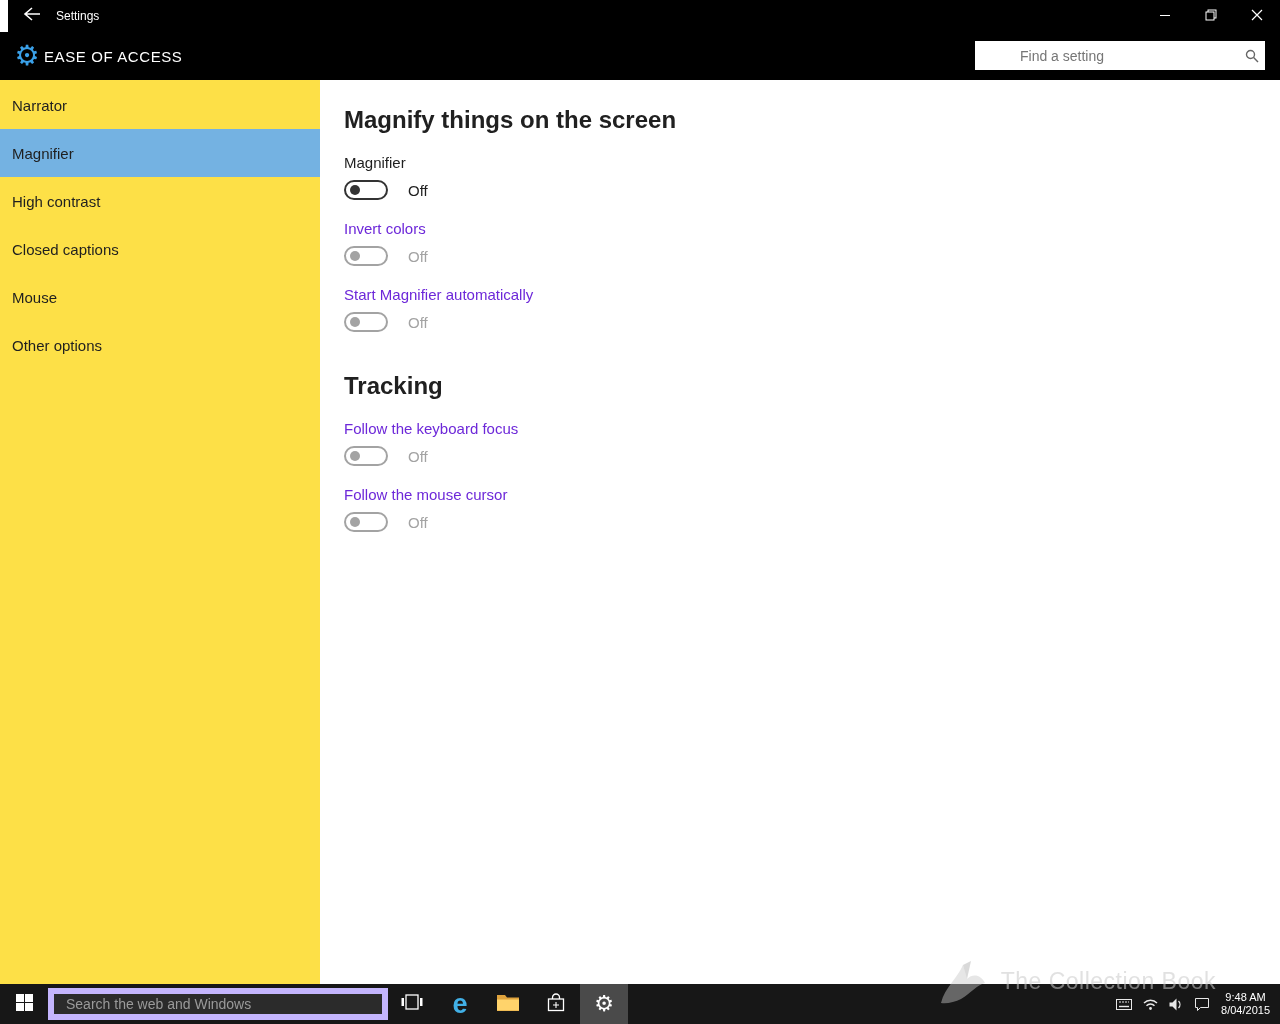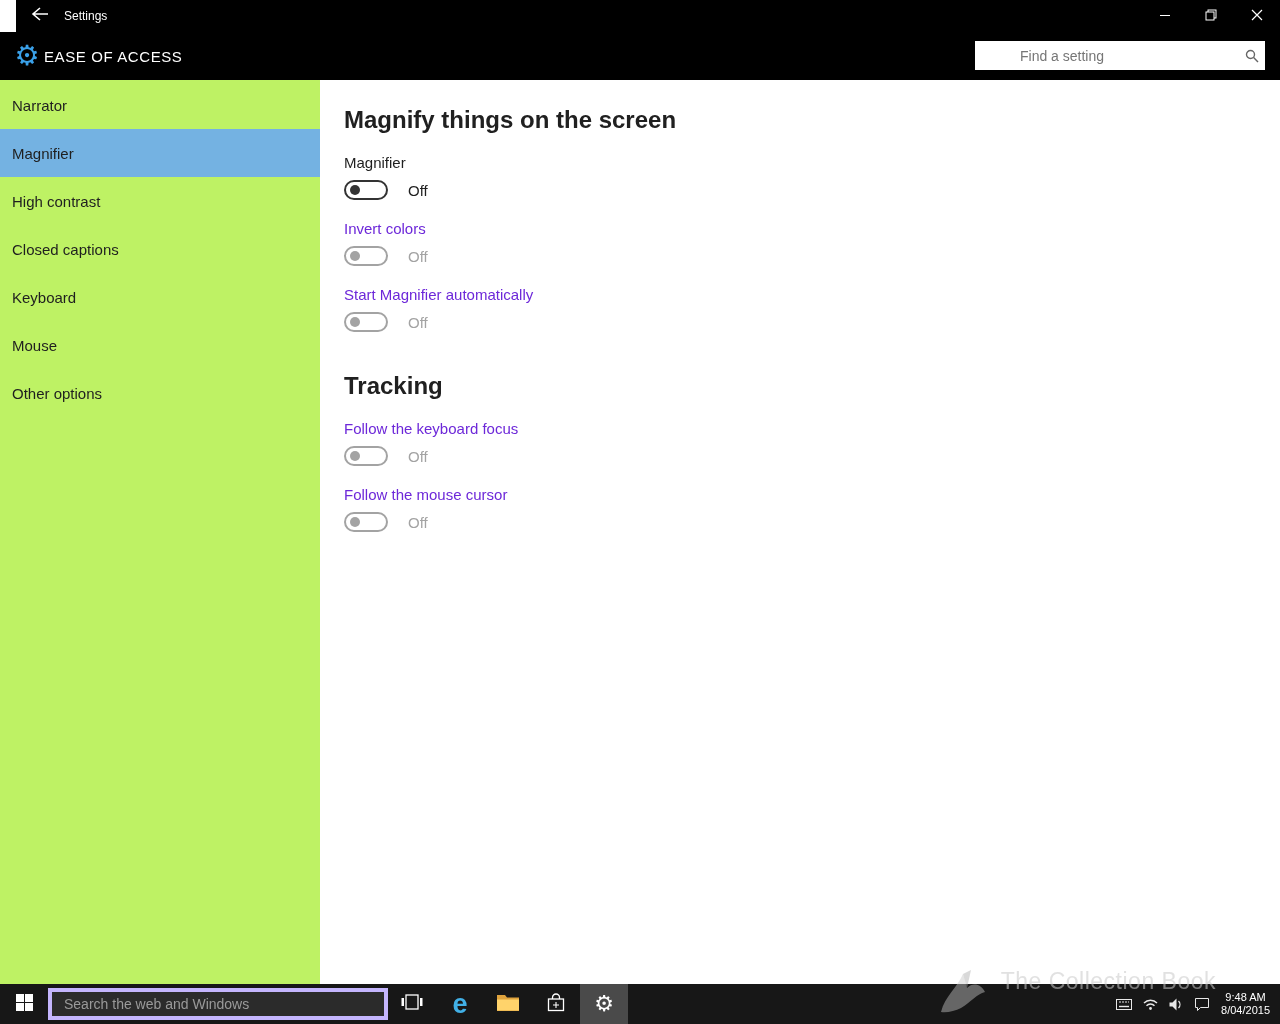--- a/index.html
+++ b/index.html
@@ -5,21 +5,21 @@
   * { margin:0; padding:0; box-sizing:border-box; }
   html,body { background:#333; }
   #screen {
     position:relative; width:1280px; height:1024px; overflow:hidden;
     background:#fff; font-family:"Liberation Sans", sans-serif;
     -webkit-font-smoothing:antialiased;
   }
 
   
   .titlebar {
-    position:absolute; top:0; left:16px; right:0; height:32px;
+    position:absolute; top:0; left:8px; right:0; height:32px;
     background:#000; display:flex; align-items:center; color:#fff;
   }
   .back-btn { width:48px; height:32px; display:flex; align-items:center; justify-content:center; cursor:pointer; }
   .win-title { font-size:12px; color:#fff; }
   .tb-spacer { flex:1; }
   .win-ctrl { width:46px; height:32px; display:flex; align-items:center; justify-content:center; cursor:pointer; }
 
   
   .appheader {
     position:absolute; top:32px; left:0; right:0; height:48px;
@@ -38,21 +38,21 @@
     flex:1; height:100%; border:none; outline:none; background:transparent;
     padding:0 4px 0 10px; font-size:14px; color:#333;
     font-family:"Liberation Sans", sans-serif;
   }
   .find-box input::placeholder { color:#767676; }
   .find-icon { width:26px; display:flex; align-items:center; justify-content:center; cursor:pointer; }
 
   
   .sidebar {
     position:absolute; top:80px; left:0; width:320px; bottom:40px;
-    background:#bef264; padding-top:1px;
+    background:#fde047; padding-top:1px;
   }
   .nav-item {
     height:48px; display:flex; align-items:center; padding-left:12px;
     font-size:15px; color:#1f1f1f; cursor:pointer;
   }
   .nav-item.selected { background:#74b2e2; }
 
   
   .content {
     position:absolute; left:344px; top:80px; right:0; bottom:40px;
@@ -82,42 +82,42 @@
   
   .taskbar {
     position:absolute; left:0; right:0; bottom:0; height:40px;
     background:#171717; display:flex; align-items:stretch; z-index:2;
   }
   .tb-btn {
     width:48px; display:flex; align-items:center; justify-content:center; cursor:pointer;
   }
   .tb-btn.active { background:#4a4a4a; }
   .tb-search {
-    width:340px; margin:4px 0; background:#2b2b2b; border:4px solid #c4b5fd;
+    width:340px; margin:4px 0; background:#2b2b2b; border:6px solid #c4b5fd;
     display:flex; align-items:center;
   }
   .tb-search input {
     width:100%; height:100%; background:transparent; border:none; outline:none;
     padding:0 12px; font-size:14px; color:#ddd;
     font-family:"Liberation Sans", sans-serif;
   }
   .tb-search input::placeholder { color:#9a9a9a; }
   .edge-glyph { font-size:27px; font-weight:bold; color:#41b0e6; line-height:27px; }
   .tb-gear { font-size:22px; color:#fff; line-height:24px; }
   .tray { margin-left:auto; display:flex; align-items:center; z-index:6; }
   .tray-icon { width:26px; display:flex; align-items:center; justify-content:center; cursor:pointer; }
   .clock {
     padding:0 10px 0 6px; text-align:center; color:#fff;
     font-size:11px; line-height:13px; cursor:default; z-index:6;
   }
 
   
   .watermark {
-    position:absolute; right:64px; bottom:6px; z-index:5;
-    display:flex; align-items:flex-start; gap:12px;
+    position:absolute; right:64px; bottom:15px; z-index:5;
+    display:flex; align-items:center; gap:12px;
     pointer-events:none;
   }
   .watermark .wm-text {
     font-size:23px; color:rgba(200,200,200,0.55); padding-bottom:6px;
     letter-spacing:0.5px;
   }
 </style>
 </head>
 <body>
 
@@ -178,23 +178,20 @@
     <div class="nav-item selected">
       <span>Magnifier</span>
     </div>
     <div class="nav-item">
       <span>High contrast</span>
     </div>
     <div class="nav-item">
       <span>Closed captions</span>
     </div>
     <div class="nav-item">
-      <span>Keyboard</span>
-    </div>
-    <div class="nav-item">
       <span>Mouse</span>
     </div>
     <div class="nav-item">
       <span>Other options</span>
     </div>
   </div>
 
   <div class="content">
     <h1 class="h-big">Magnify things on the screen</h1>
 

